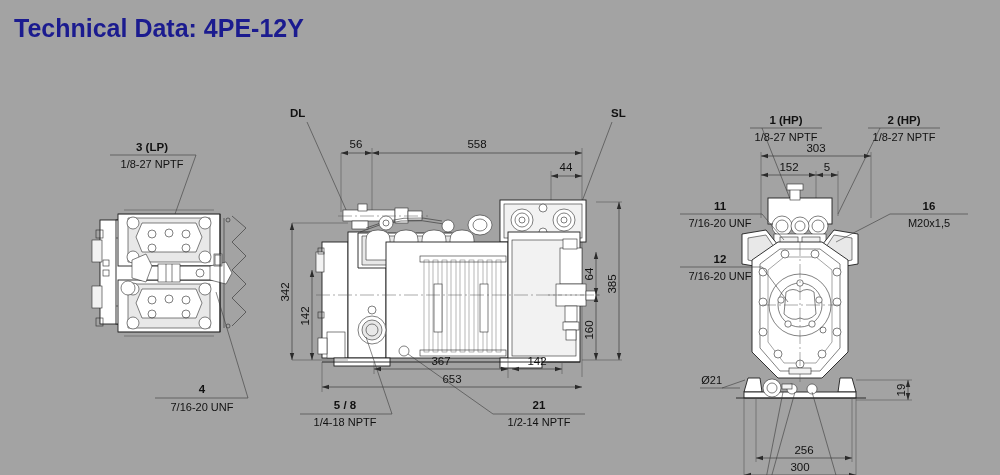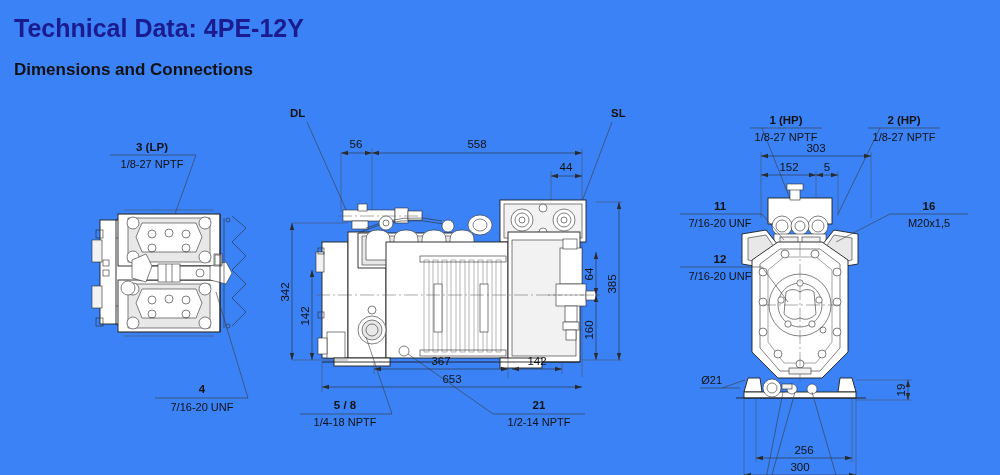--- a/index.html
+++ b/index.html
@@ -1,17 +1,17 @@
 <!DOCTYPE html>
 <html><head>
 <meta charset="utf-8">
 <style>
   html,body{margin:0;padding:0;background:#ffffff;}
   body{width:1000px;height:475px;overflow:hidden;font-family:"Liberation Sans",sans-serif;}
-  #page{position:relative;width:1000px;height:475px;background:#3b82f6;}
+  #page{position:relative;width:1000px;height:475px;background:#a3a3a3;}
 
   
   #title{
     position:absolute;left:14px;top:14px;
     font-size:25px;font-weight:bold;color:#1b1b8f;
     letter-spacing:0px;white-space:nowrap;
   }
   #subtitle{
     position:absolute;left:14px;top:60px;
     font-size:17px;font-weight:bold;color:#111111;
@@ -42,21 +42,20 @@
   .fillw{fill:#ffffff;}
   .fillg{fill:#f2f2f2;}
   .fillg2{fill:#e8e8e8;}
 </style>
 </head>
 <body>
 
 <div id="page">
 
   <div id="title" style="color: rgb(27, 27, 143);">Technical Data: 4PE-12Y</div>
-  <div id="subtitle">Dimensions and Connections</div>
 
   <div id="drawing">
   <svg width="1000" height="383" viewBox="0 0 1000 383" xmlns="http://www.w3.org/2000/svg">
 
     <g>
 
       <g>
         <line class="leader" x1="110" y1="63" x2="196" y2="63"></line>
         <line class="leader" x1="196" y1="63" x2="175" y2="122"></line>
         <text class="lbl-b ta-m" x="152" y="59">3 (LP)</text>

